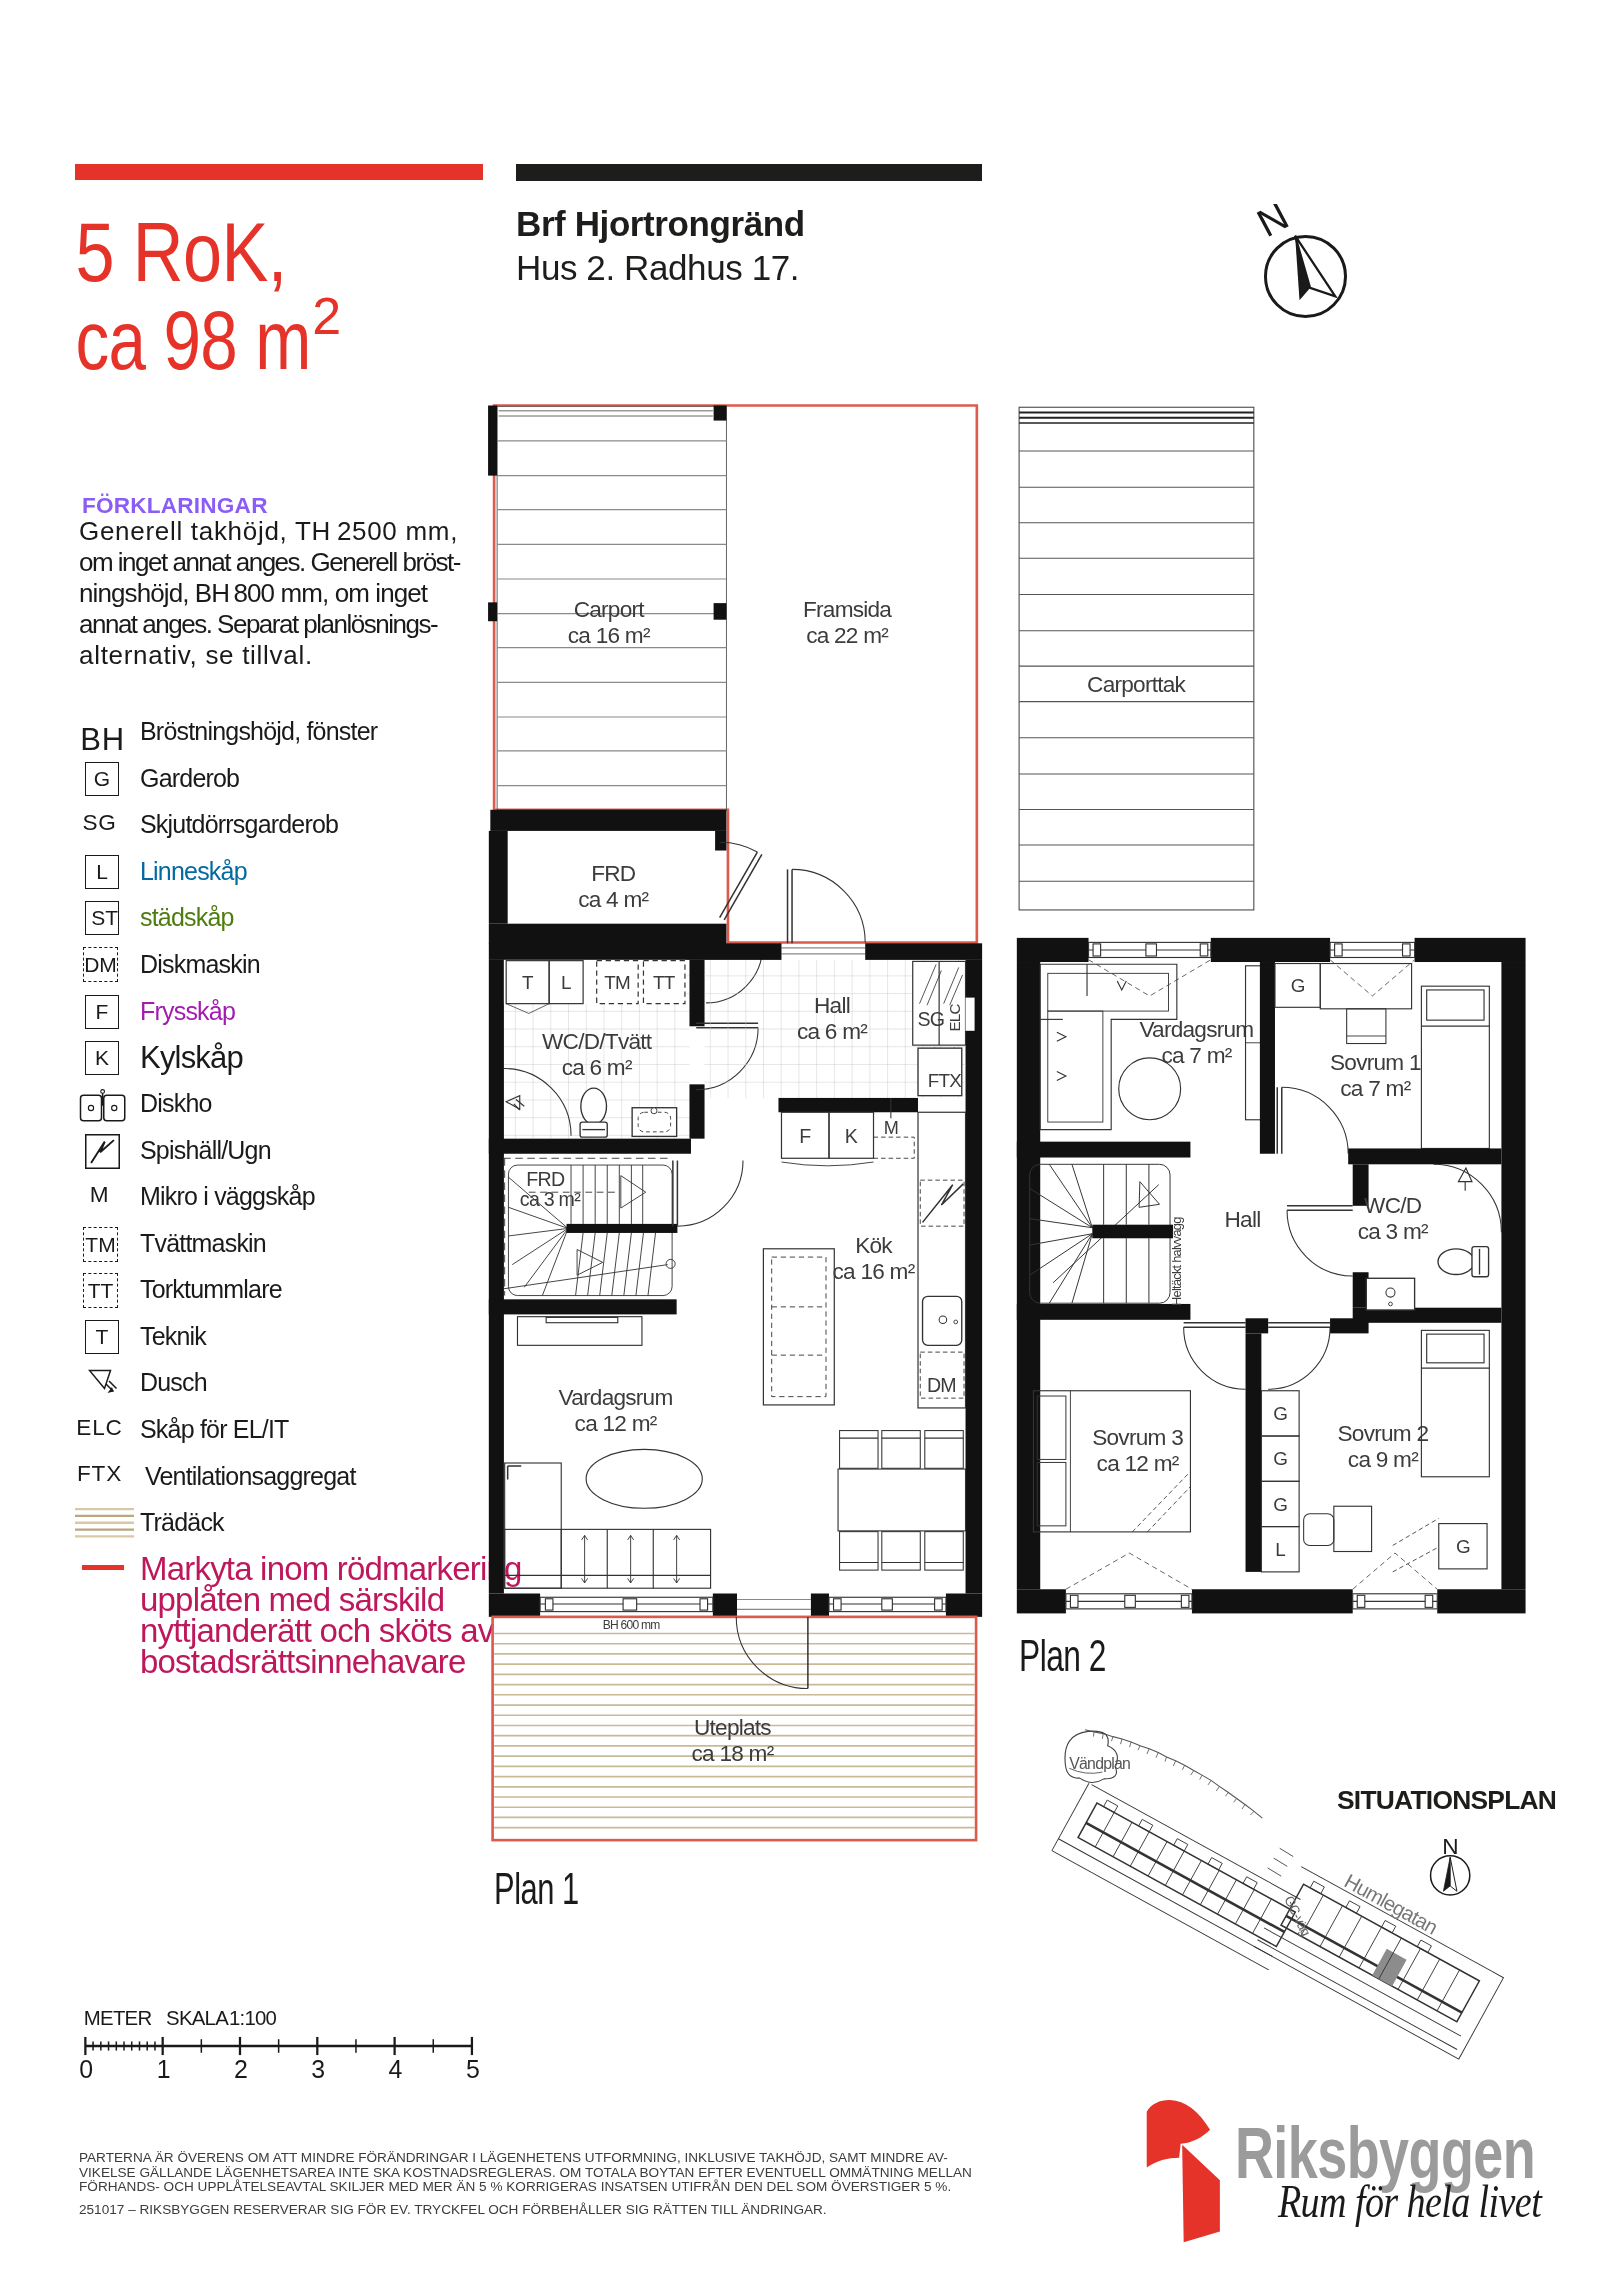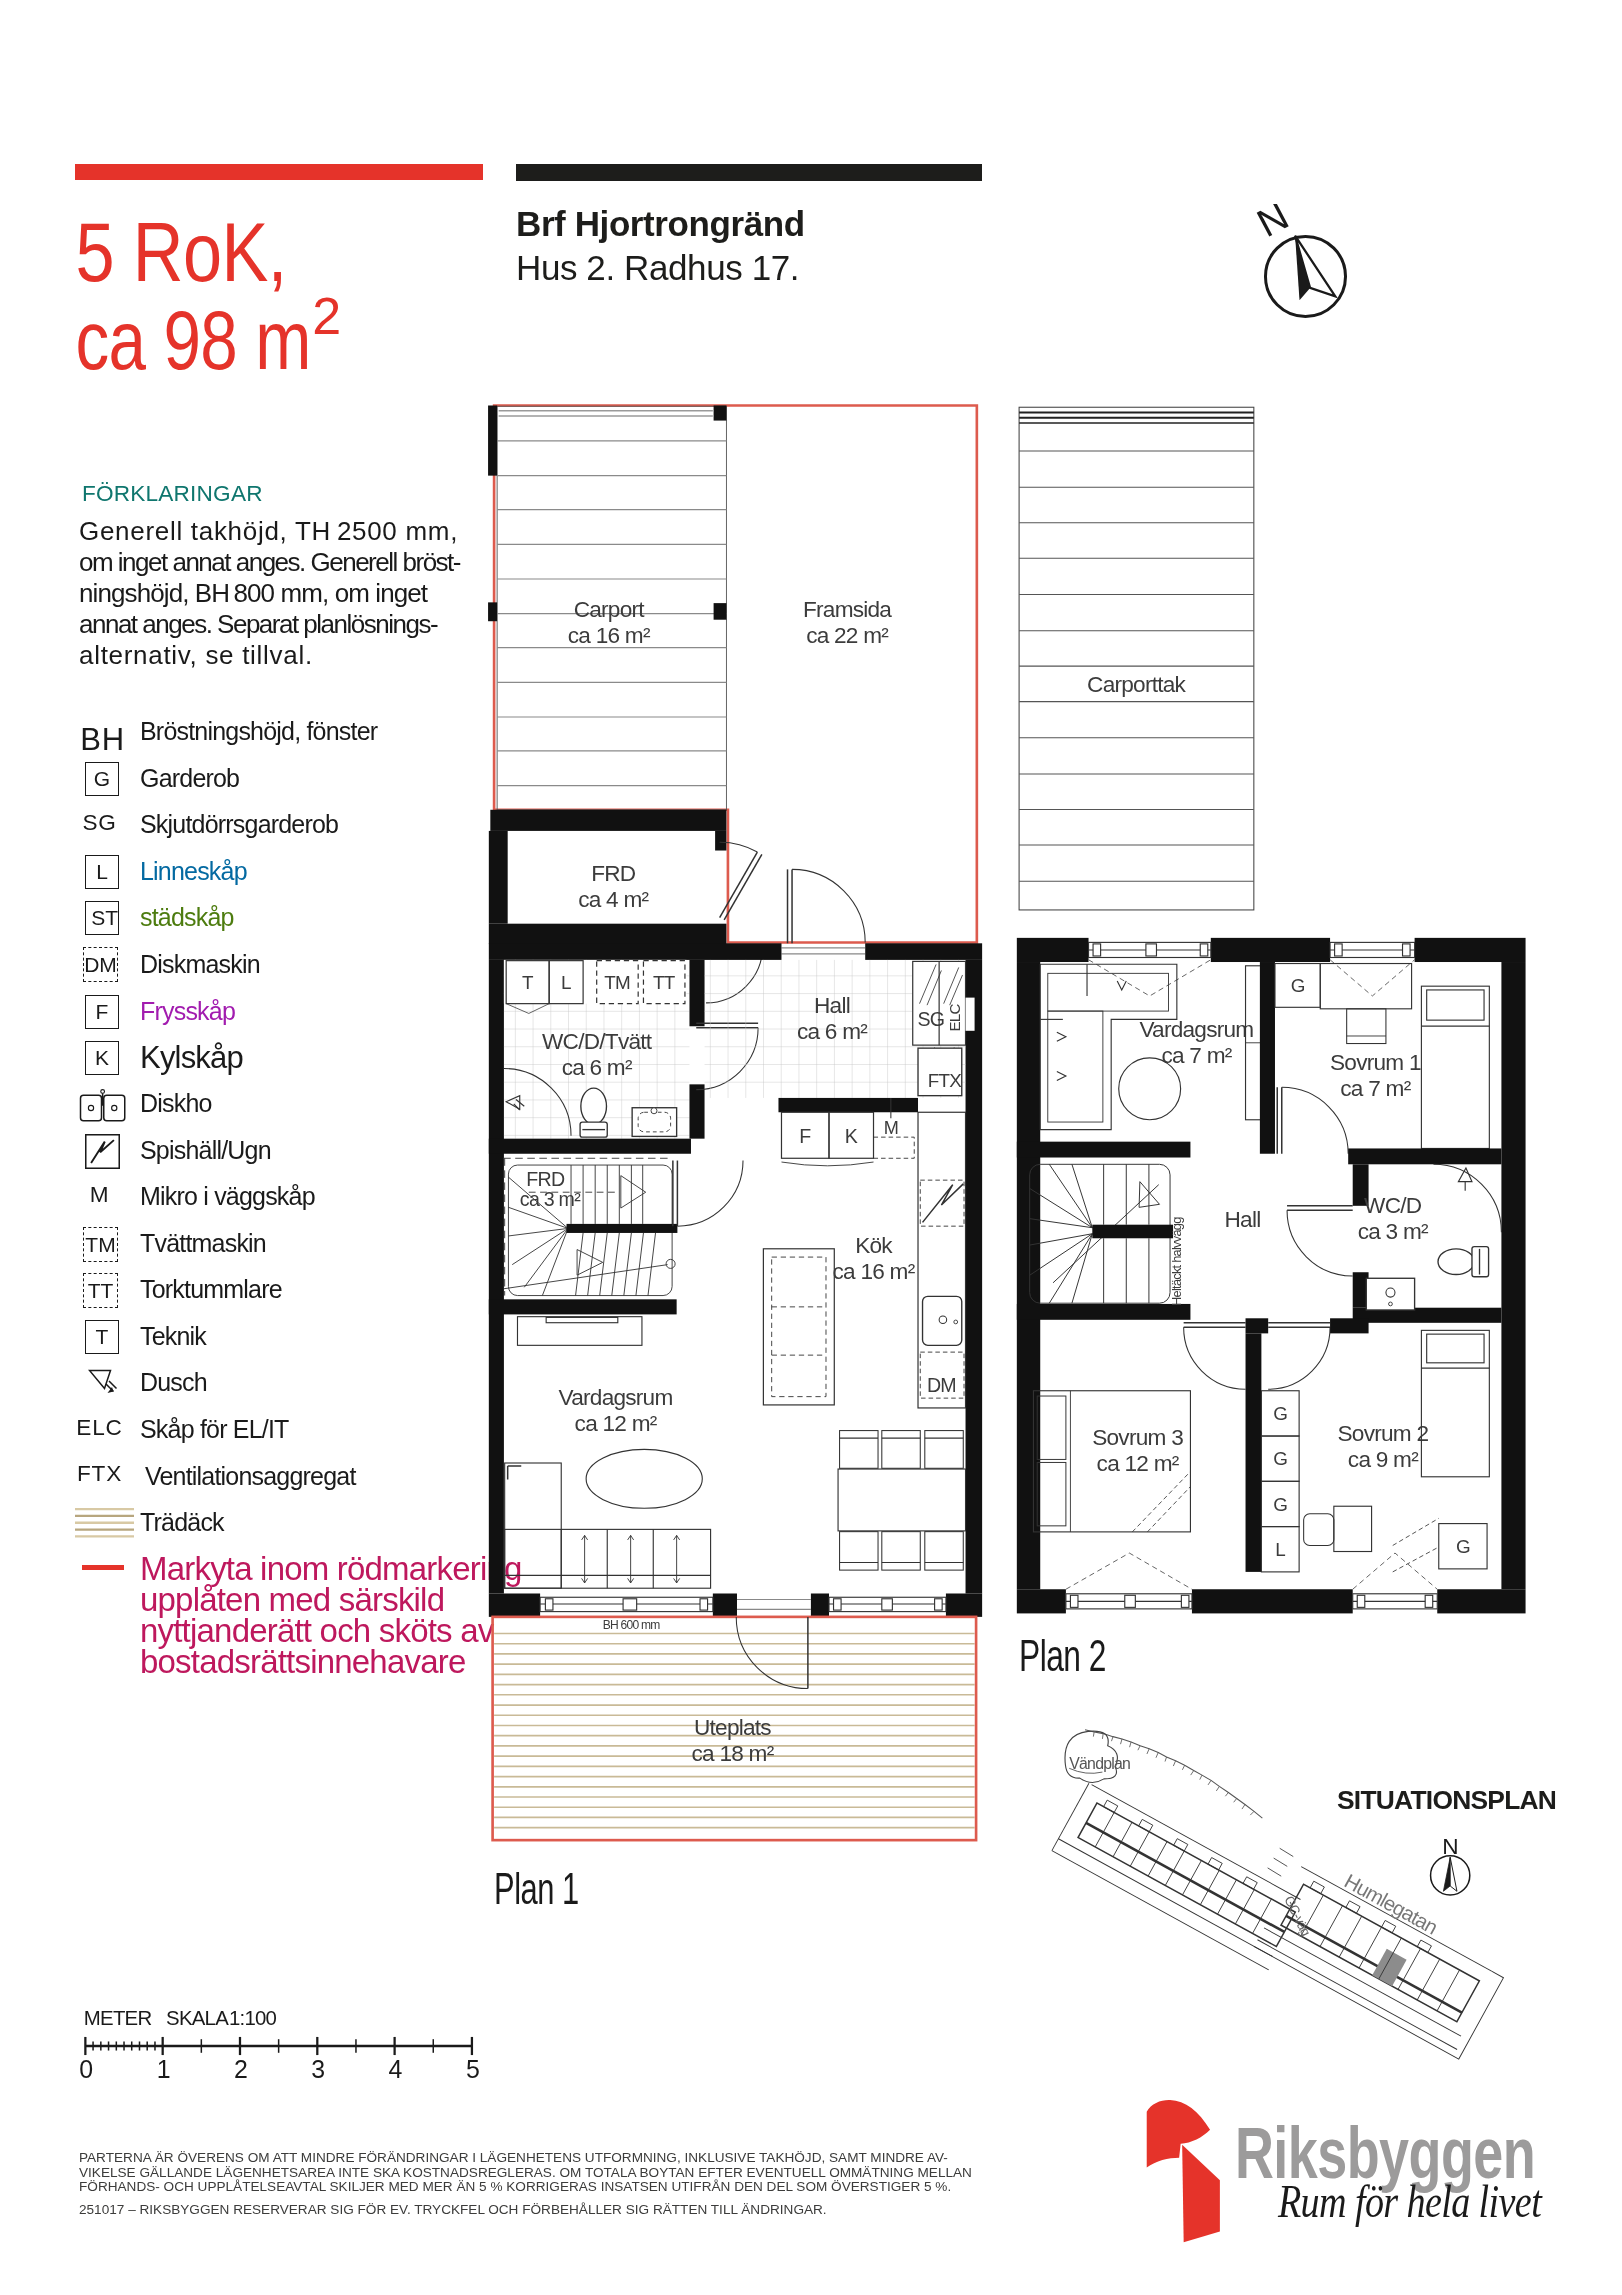--- a/index.html
+++ b/index.html
@@ -27,21 +27,21 @@
 <circle cx="100" cy="96" r="53" fill="none" stroke="#1a1a1a" stroke-width="4"></circle>
 <text x="42" y="40" font-size="52" fill="#1a1a1a" transform="rotate(-28 55 30)">N</text>
 <g transform="rotate(-16 100 90)">
 <path d="M100 40 L100 112 L129 132 Z" fill="none" stroke="#1a1a1a" stroke-width="3"></path>
 <path d="M100 40 L82 124 L100 112 Z" fill="#1a1a1a"></path>
 </g>
 </svg>
 
 <div class="abs" style="left:0;top:0;width:1623px;height:0">
 
-<div class="abs cond" style="left:82px;top:481px;font-size:22.6px;font-weight:normal;letter-spacing:0.2px;color:#0f766e">FÖRKLARINGAR</div>
+<div class="abs cond" style="left:82px;top:493px;font-size:22.6px;font-weight:bold;letter-spacing:0.2px;color:#8b5cf6">FÖRKLARINGAR</div>
 
 <div class="abs" style="left:79px;top:516px;font-size:26px;line-height:31px;color:#1a1a1a;letter-spacing:0.7px">Generell takhöjd, TH 2500 mm,<br><span style="letter-spacing:-1.5px">om inget annat anges. Generell bröst-</span><br><span style="letter-spacing:-0.9px">ningshöjd, BH 800 mm, om inget</span><br><span style="letter-spacing:-1.5px">annat anges. Separat planlösnings-</span><br>alternativ, se tillval.</div>
 
 <div class="abs" style="left:74px;top:722px;width:51px;text-align:right;font-size:31px;color:#1a1a1a;letter-spacing:0.8px">BH</div>
 <div class="abs cond" style="left:140px;top:716px;font-size:25px;line-height:31px;color:#1a1a1a;letter-spacing:-0.8px">Bröstningshöjd, fönster</div>
 
 <div class="abs" style="left:85px;top:762px;width:32px;height:32px;border:1.5px solid #1a1a1a;text-align:center;font-size:21px;line-height:32px;color:#1a1a1a">G</div>
 <div class="abs cond" style="left:140px;top:763px;font-size:25px;line-height:31px;color:#1a1a1a;letter-spacing:-0.8px">Garderob</div>
 
 <div class="abs" style="left:74px;top:810px;width:51px;text-align:center;font-size:22.6px;color:#1a1a1a;letter-spacing:0.8px">SG</div>

